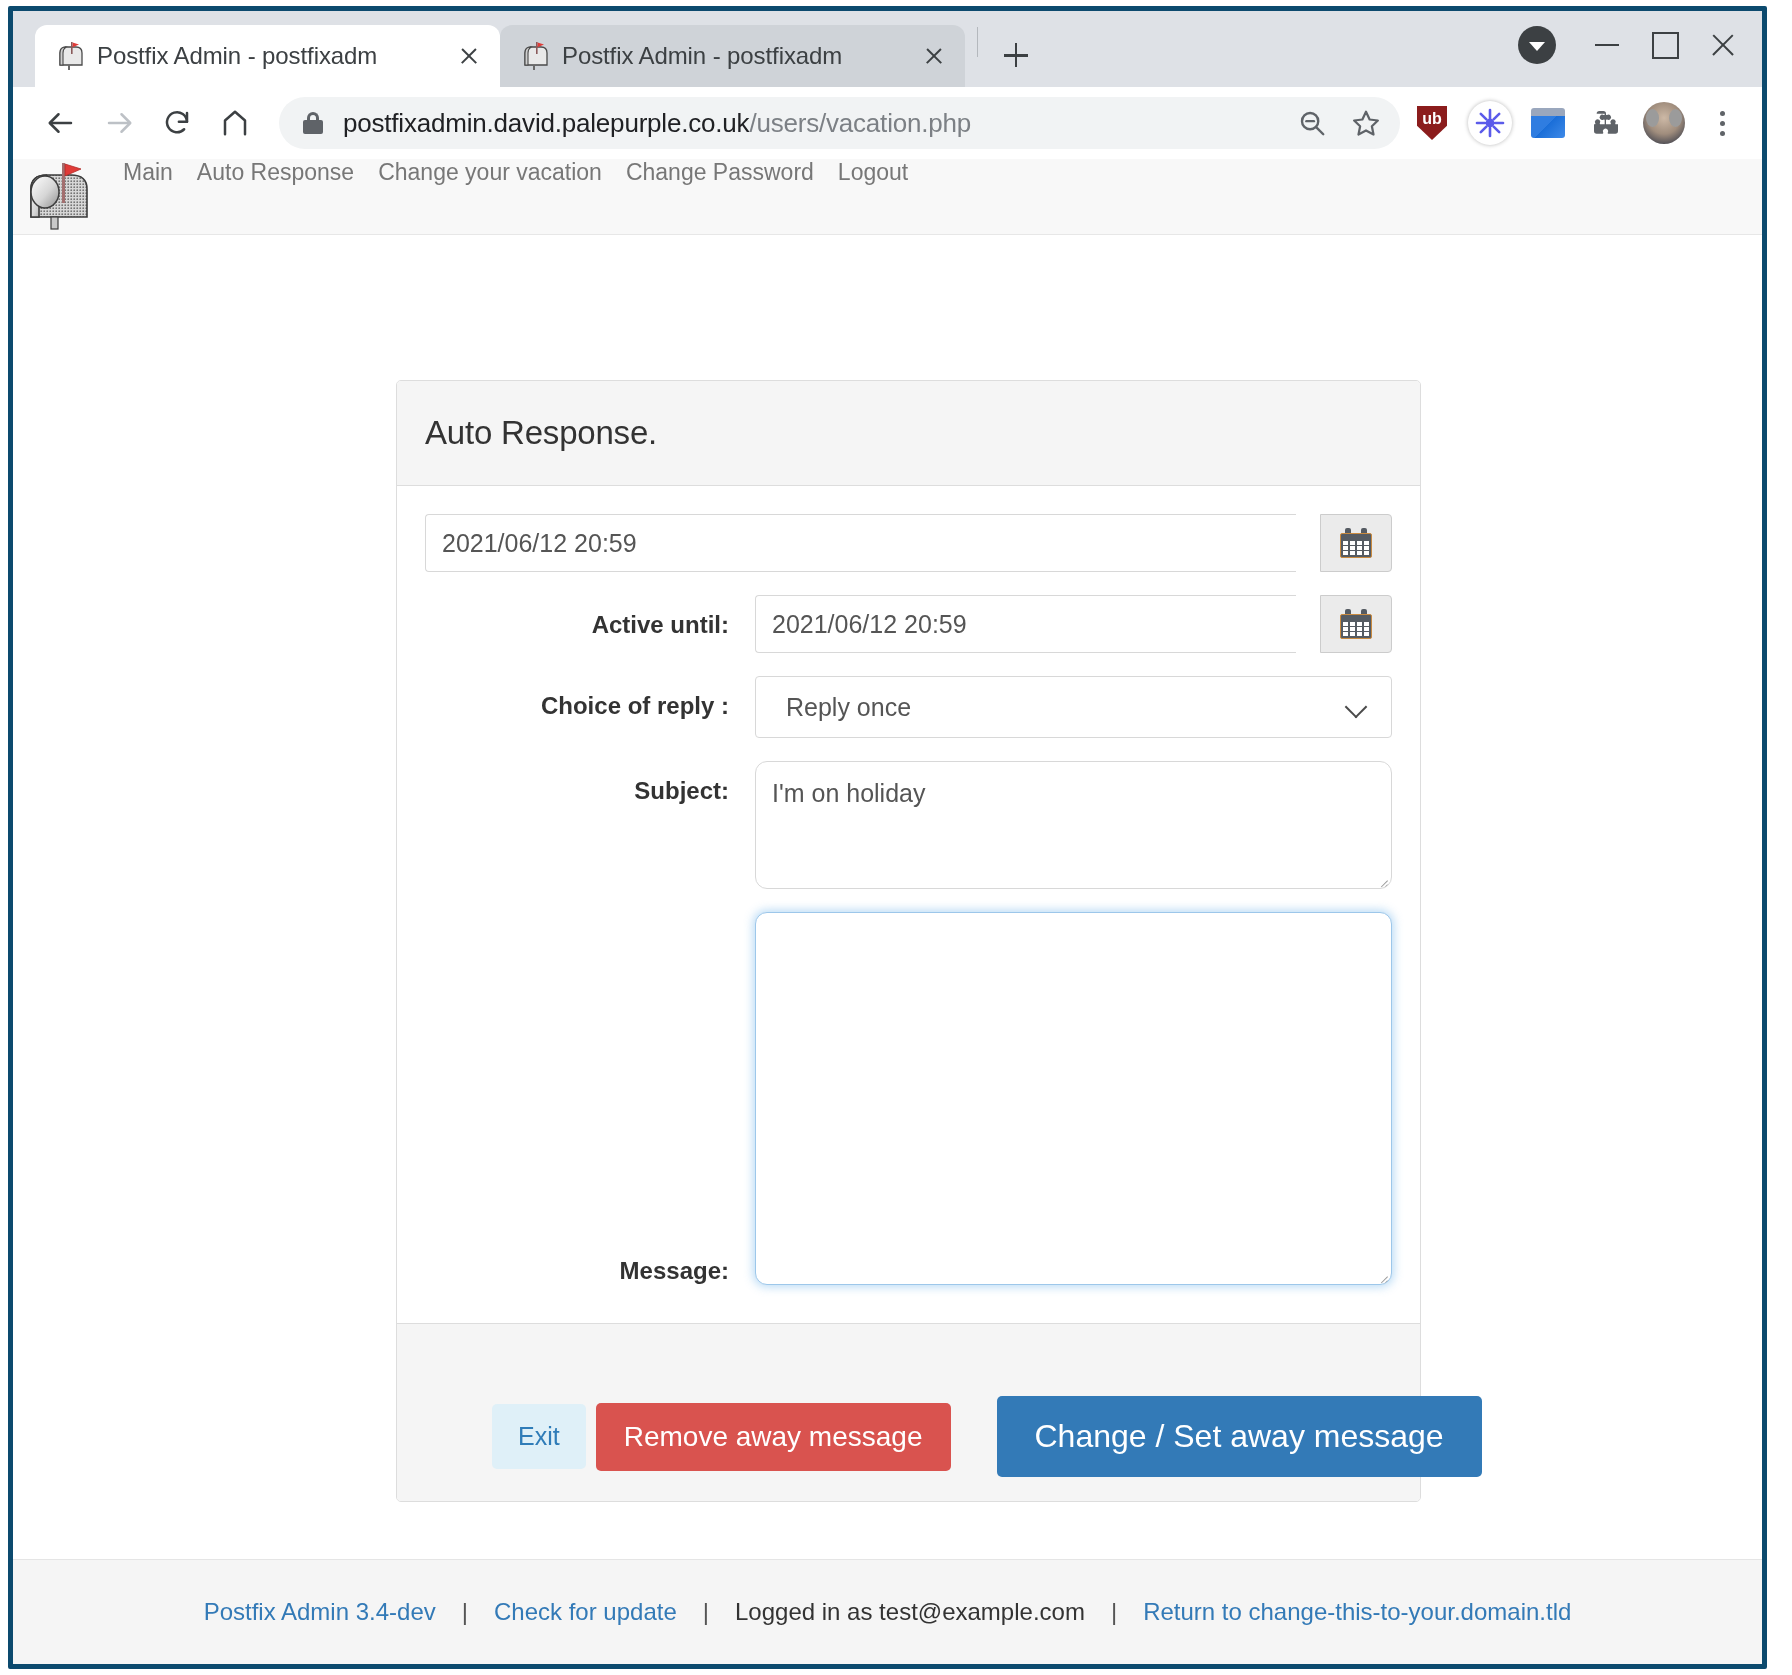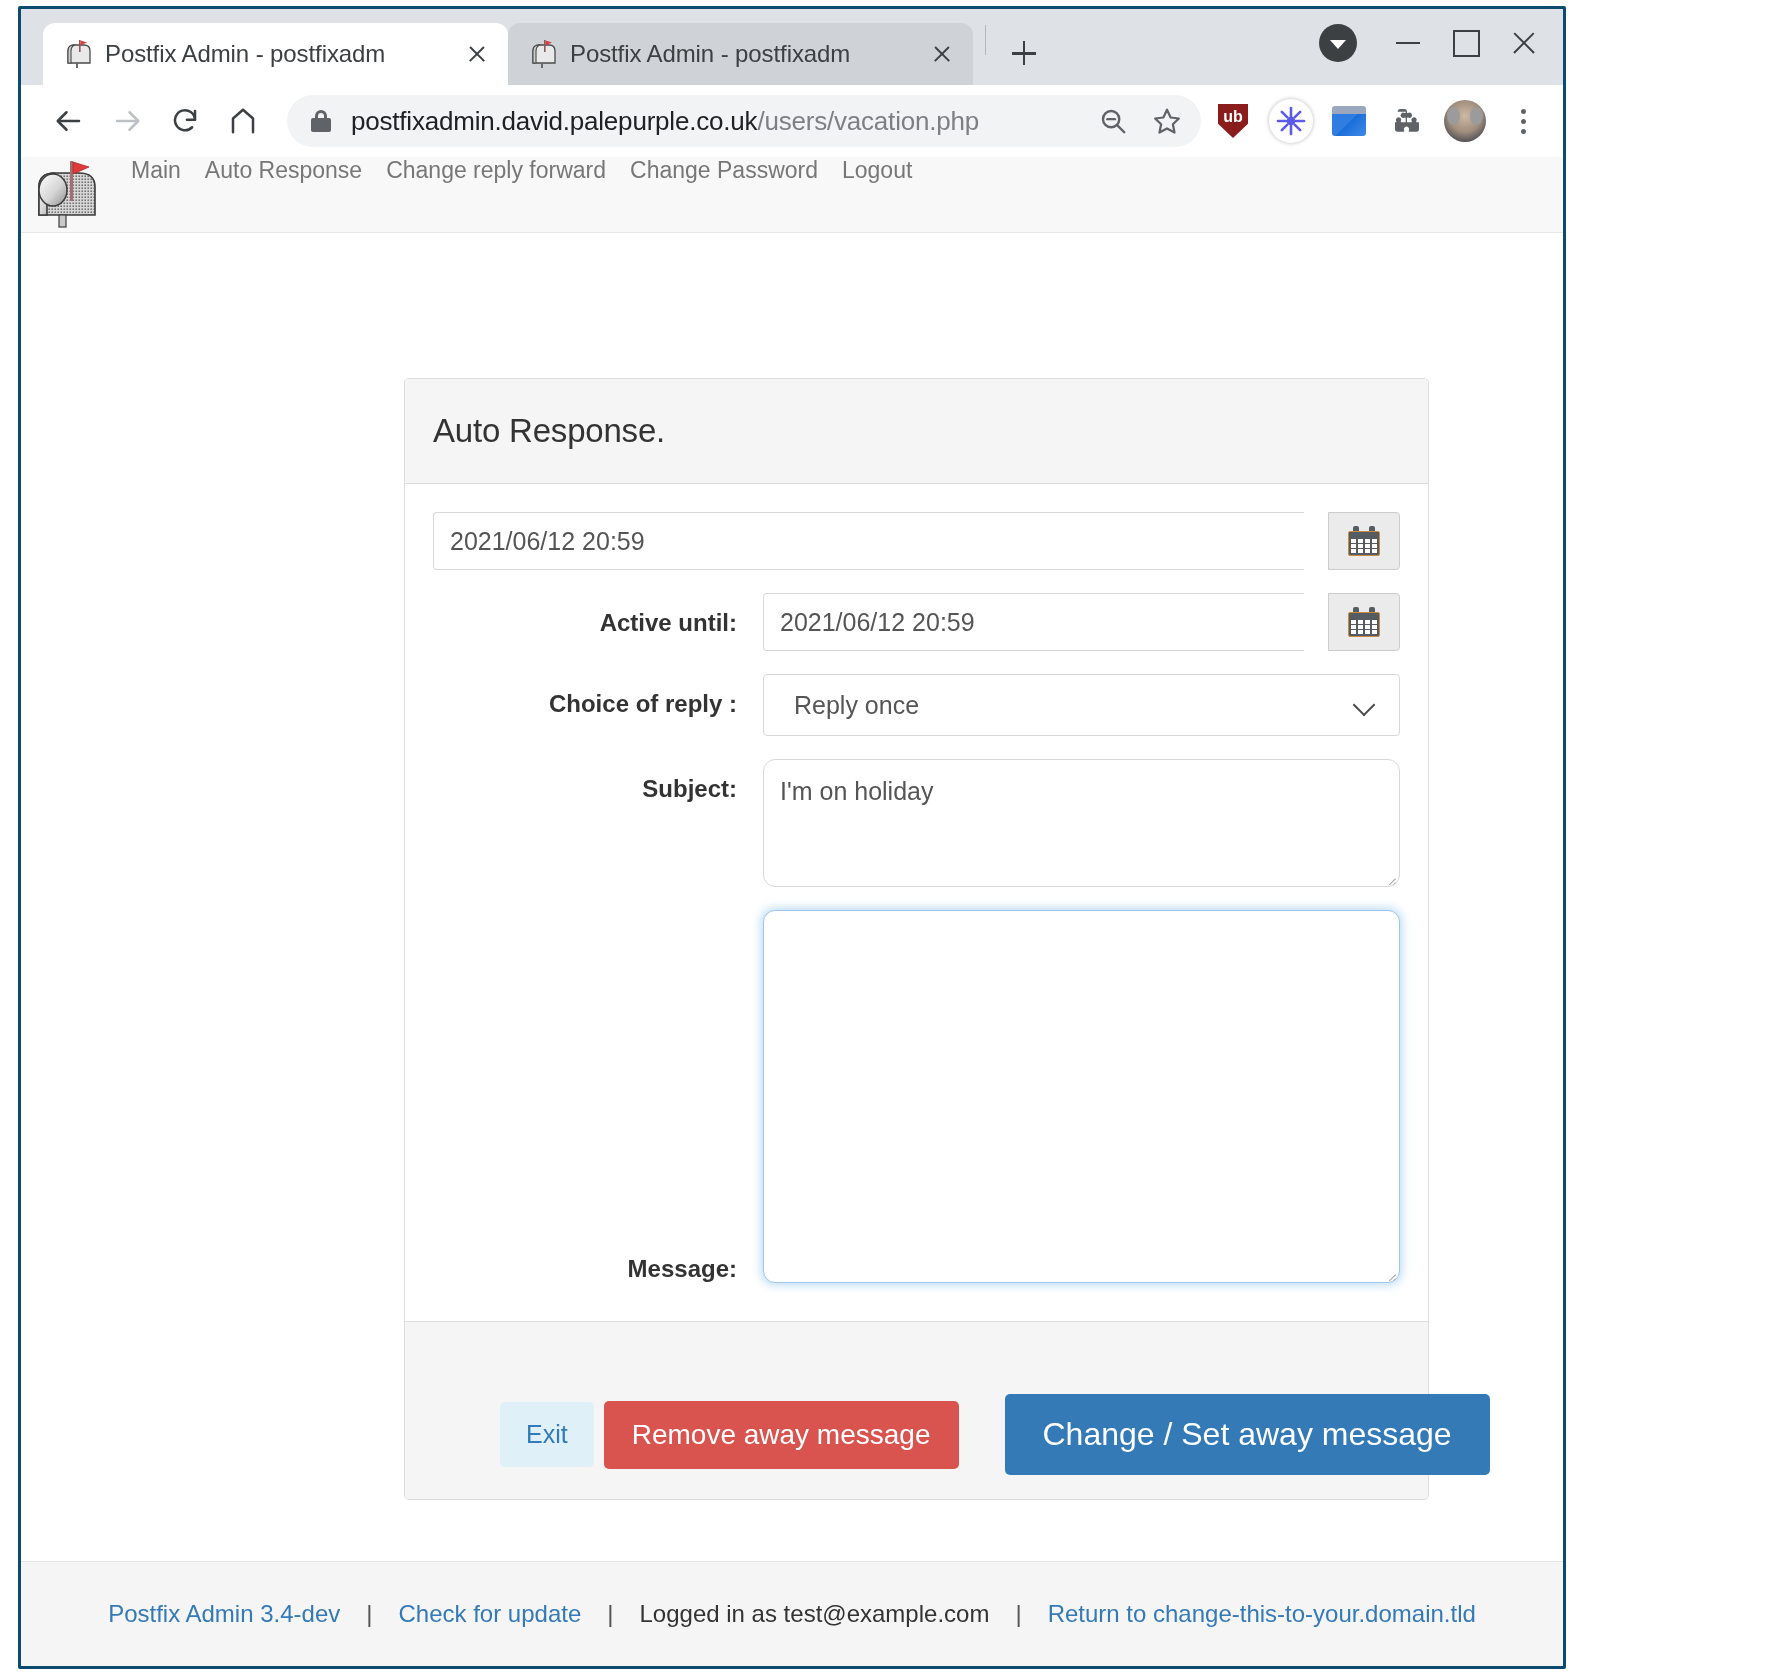--- a/index.html
+++ b/index.html
@@ -7,24 +7,24 @@
     margin: 0; padding: 0;
     width: 1792px; height: 1675px;
     background: #ffffff;
     font-family: "Liberation Sans", sans-serif;
     overflow: hidden;
   }
 
   
   .browser-window {
     position: absolute;
-    left: 18px; top: 6px;
-    width: 1548px; height: 1663px;
+    left: 8px; top: 6px;
+    width: 1759px; height: 1663px;
     background: #dee1e6;
-    border: 3px solid #0c4a6e;
+    border: 5px solid #0c4a6e;
     border-radius: 2px;
     overflow: hidden;
     display: flex;
     flex-direction: column;
   }
 
   
   .tabstrip {
     height: 76px;
     background: #dee1e6;
@@ -627,21 +627,21 @@
           <path d="M12 30 Q12 16 28 16 Q20 20 20 30 L20 58 L12 58 Z" fill="url(#mbox)" stroke="#3d3d3d" stroke-width="1.6"></path>
           <ellipse cx="26" cy="33" rx="14" ry="16" fill="url(#mbox)" stroke="#3d3d3d" stroke-width="1.5"></ellipse>
           <rect x="43" y="4" width="3" height="40" fill="#a36f6f"></rect>
           <path d="M46 5 L62 10 L46 17 Z" fill="#e03b38" stroke="#b02b28" stroke-width="0.8"></path>
           <rect x="32" y="58" width="7" height="12" fill="#c9c9c9" stroke="#3d3d3d" stroke-width="1.2"></rect>
         </svg>
       </span>
       <div class="pa-nav-links">
         <a class="pa-nav-link">Main</a>
         <a class="pa-nav-link">Auto Response</a>
-        <a class="pa-nav-link">Change reply forward</a>
+        <a class="pa-nav-link">Change your vacation</a>
         <a class="pa-nav-link">Change Password</a>
         <a class="pa-nav-link">Logout</a>
       </div>
     </div>
 
     <div class="pa-body">
 
       <div class="card">
 
         <div class="card-header">

